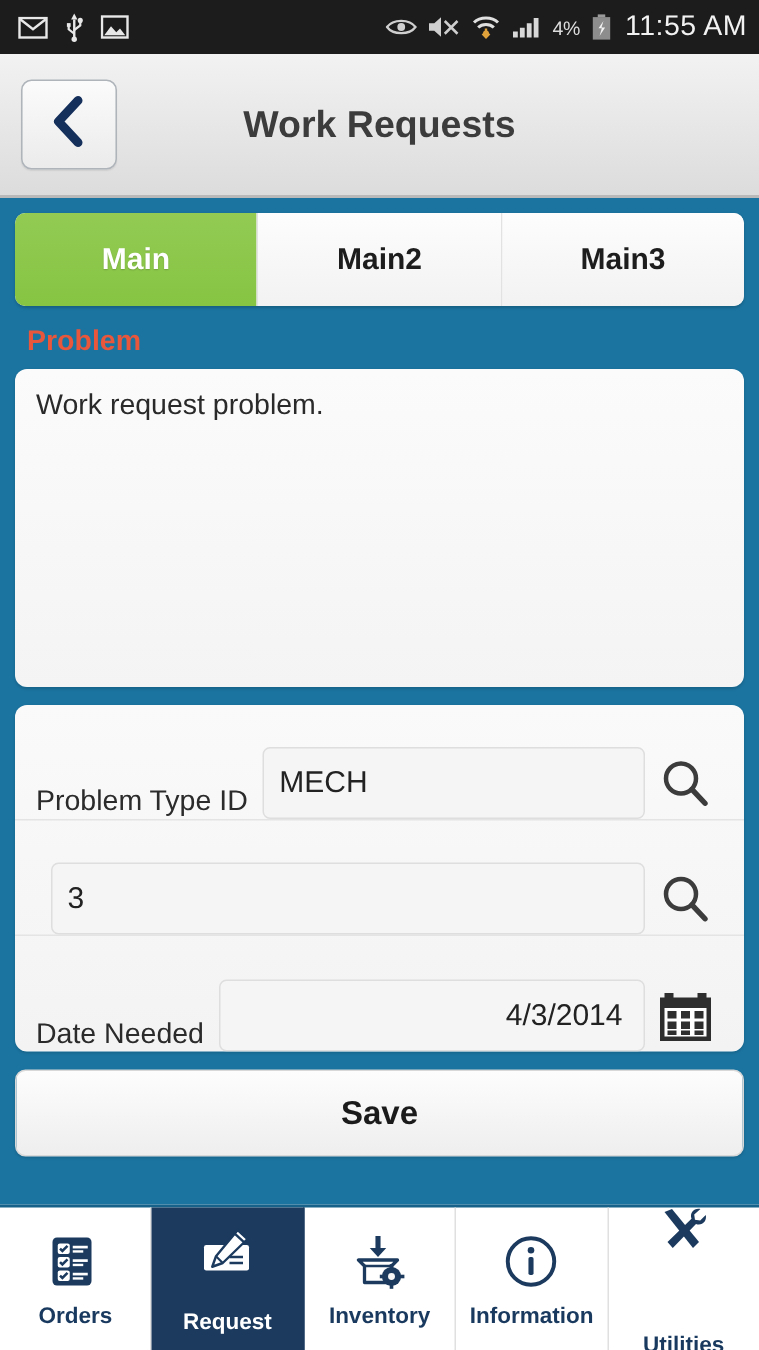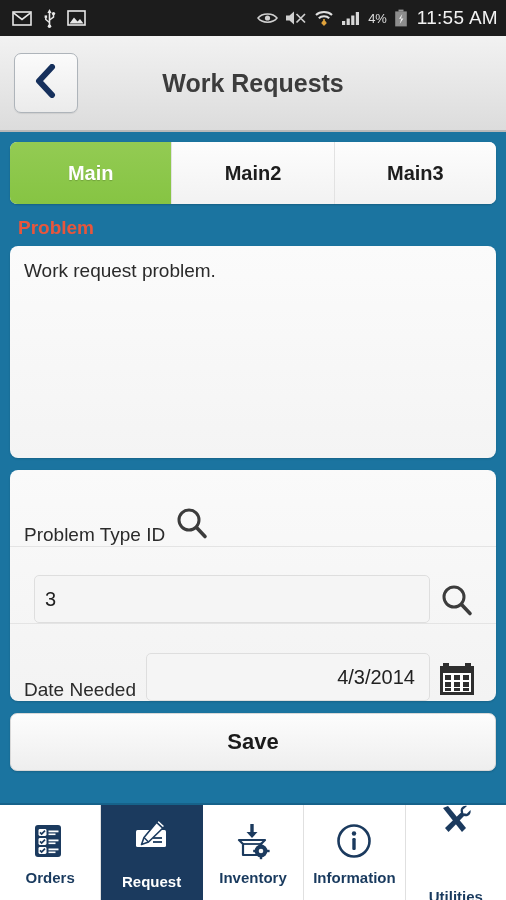--- a/index.html
+++ b/index.html
@@ -211,20 +211,21 @@
     </div>
 
     <div class="section-label">Problem</div>
 
     <div class="textarea-card" placeholder="Enter problem description">Work request problem.</div>
 
     <div class="form-card">
 
       <div class="form-row">
         <div class="form-label">Problem Type ID</div>
+        <div class="field" placeholder="">MECH</div>
         <div class="row-icon">
           <span>
             <svg width="36" height="36" viewBox="0 0 36 36">
                 <circle cx="15" cy="14" r="10" fill="none" stroke="#3c3c3c" stroke-width="3"></circle>
                 <path d="M22.3 21.3 L31 30.5" stroke="#3c3c3c" stroke-width="3.6" stroke-linecap="round"></path>
               </svg>
           </span>
         </div>
       </div>
 

